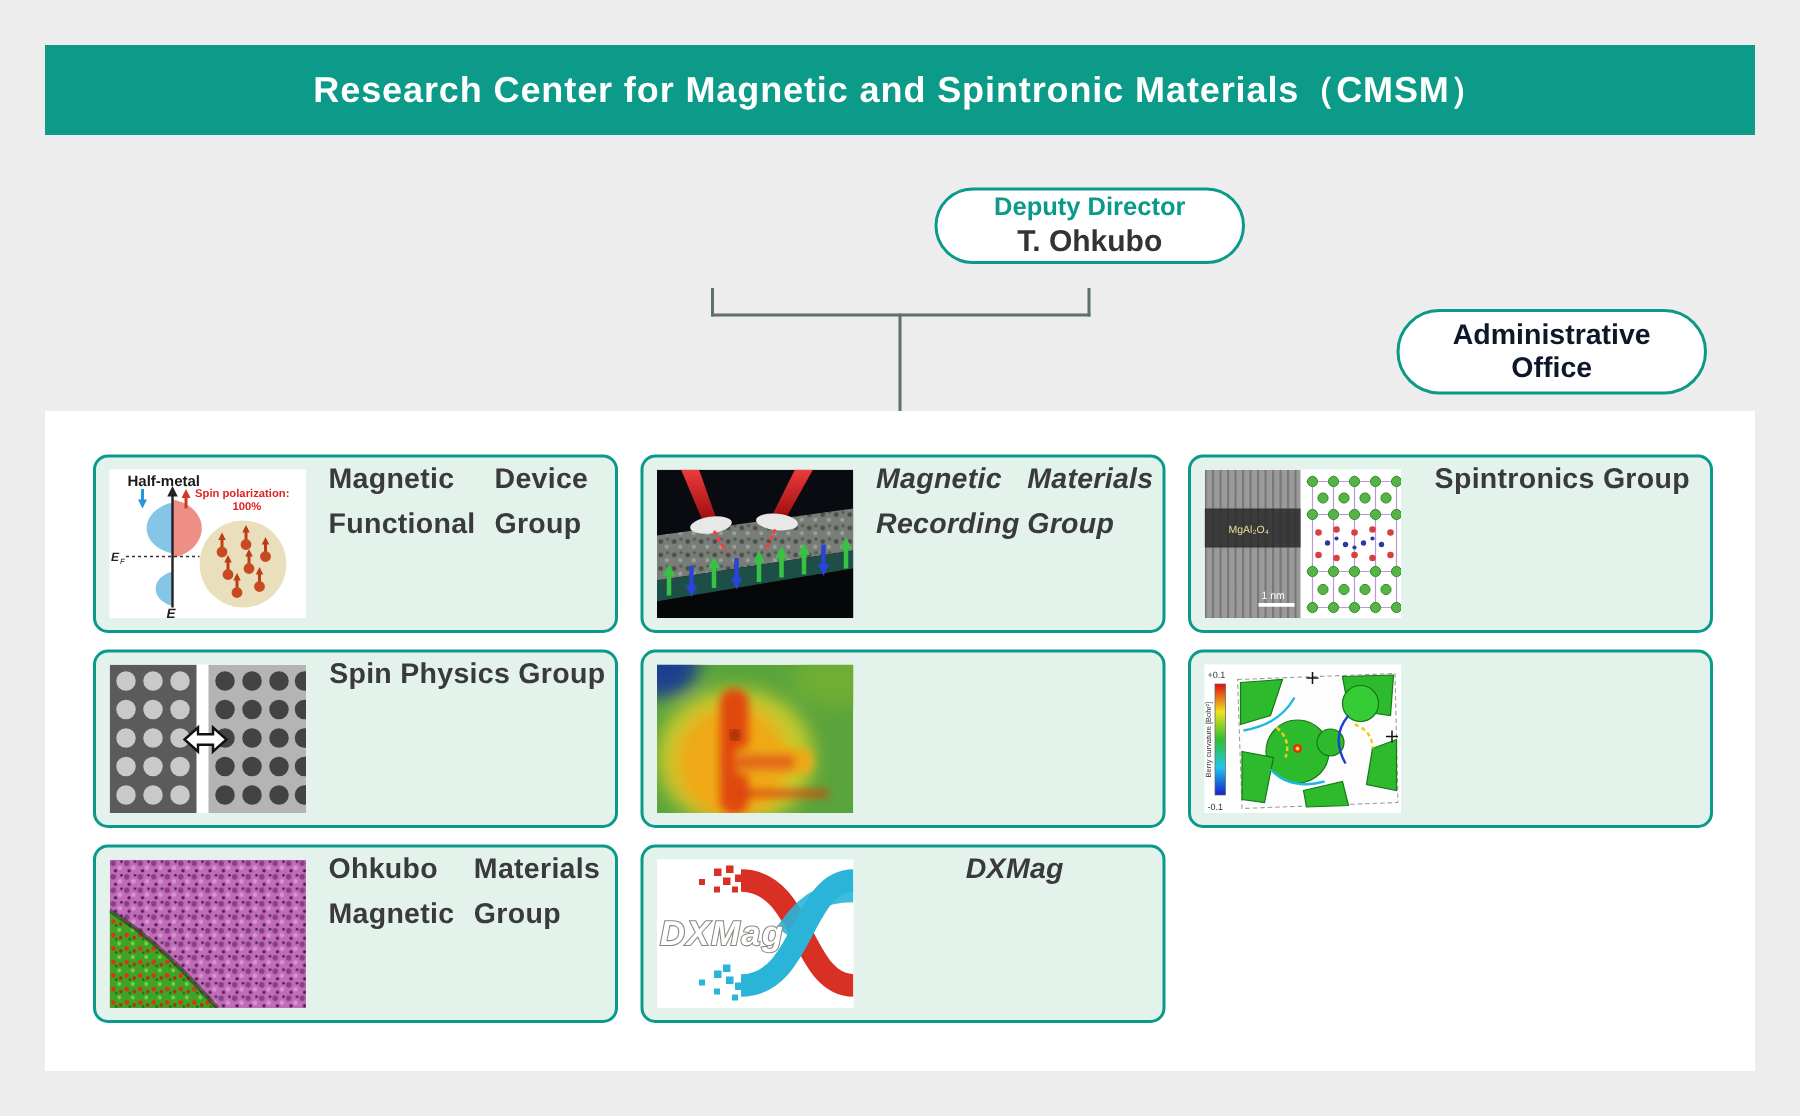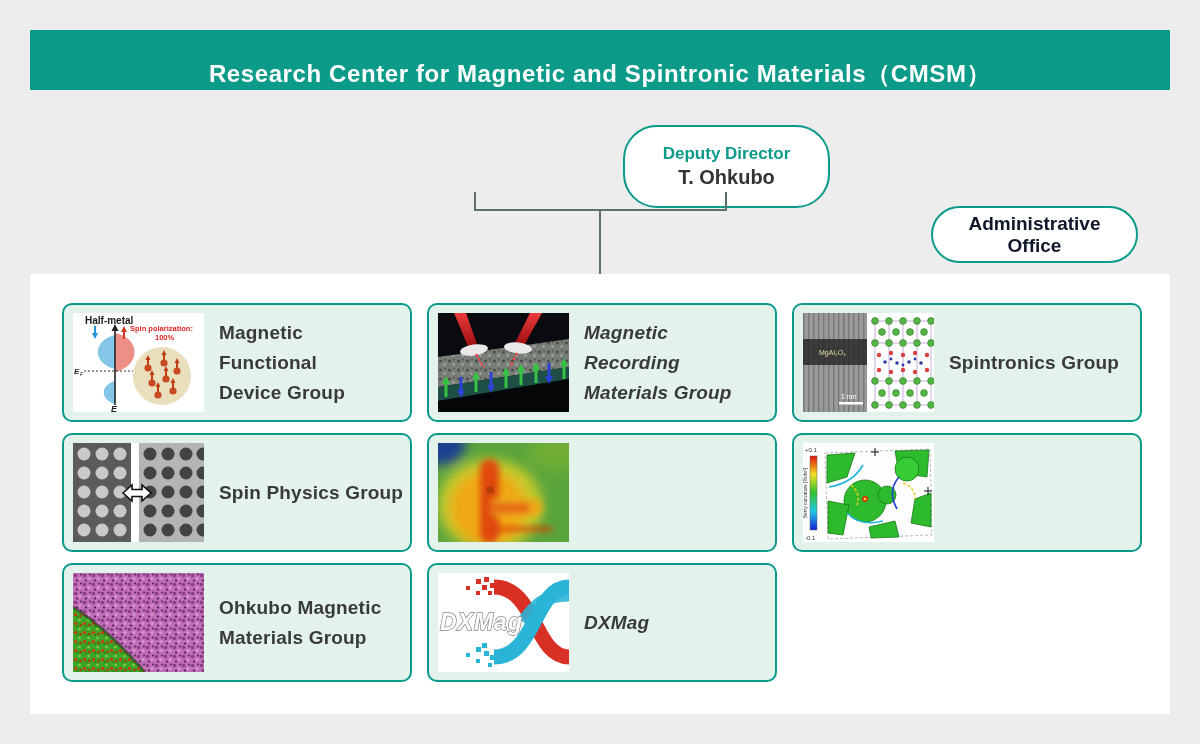--- a/index.html
+++ b/index.html
@@ -7,33 +7,33 @@
   body {
     font-family:"Liberation Sans", sans-serif;
     background:#ecedec;
     position:relative;
     overflow:hidden;
   }
   .stage { position:absolute; left:0; top:0; width:1200px; height:744px; }
 
   .header-bar {
     position:absolute; left:30px; top:30px; width:1140px; height:60px;
-    background:#0c9a89; display:flex; align-items:flex-end; justify-content:center;
+    background:#0c9a89; display:flex; align-items:center; justify-content:center;
   }
   .header-bar .title {
     color:#fff; font-size:24px; font-weight:bold; letter-spacing:0.6px;
   }
 
   .pill {
     position:absolute; background:#fff; border:2px solid #0a9a8a;
     display:flex; flex-direction:column; align-items:center; justify-content:center;
     text-align:center;
   }
   .pill-director   { left:370px; top:125px; width:210px; height:67px; border-radius:34px; }
-  .pill-deputy     { left:623px; top:125px; width:207px; height:83px; border-radius:34px; }
+  .pill-deputy     { left:623px; top:125px; width:207px; height:51px; border-radius:34px; }
   .pill-admin      { left:931px; top:206px; width:207px; height:57px; border-radius:29px; }
   .pill .role  { color:#0a9a8a; font-size:17px; font-weight:bold; line-height:22px; }
   .pill .name  { color:#333; font-size:20px; font-weight:bold; line-height:25px; }
   .pill .admin-line { color:#0f172a; font-size:19px; font-weight:bold; line-height:22px; }
 
   .conn { position:absolute; background:#5f7268; }
   .conn-stub-left   { left:474px; top:192px; width:2px; height:19px; }
   .conn-stub-right  { left:725px; top:192px; width:2px; height:19px; }
   .conn-horizontal  { left:474px; top:209px; width:253px; height:2px; }
   .conn-center-drop { left:599px; top:209px; width:2px; height:65px; }
@@ -48,21 +48,21 @@
   }
   .c0 { left:32px; }  .c1 { left:397px;font-style:italic; } .c2 { left:762px; }
   .r0 { top:29px; }   .r1 { top:159px; }  .r2 { top:289px; }
   .card .img {
     position:absolute; left:9px; top:8px; width:131px; height:99px;
     background:#fff; overflow:hidden;
   }
   .card .img svg { display:block; }
   .card .label {
     position:absolute; left:155px; top:0; bottom:0; right:6px;
-    display:flex; flex-direction:column; justify-content:center;
+    display:flex; flex-direction:row; justify-content:center;
   }
   .card .label span {
     display:block; color:#3a3a3a; font-size:19px; font-weight:bold;
     line-height:30px; letter-spacing:0.2px;
   }
 </style>
 </head>
 <body>
 
 <div class="stage">

